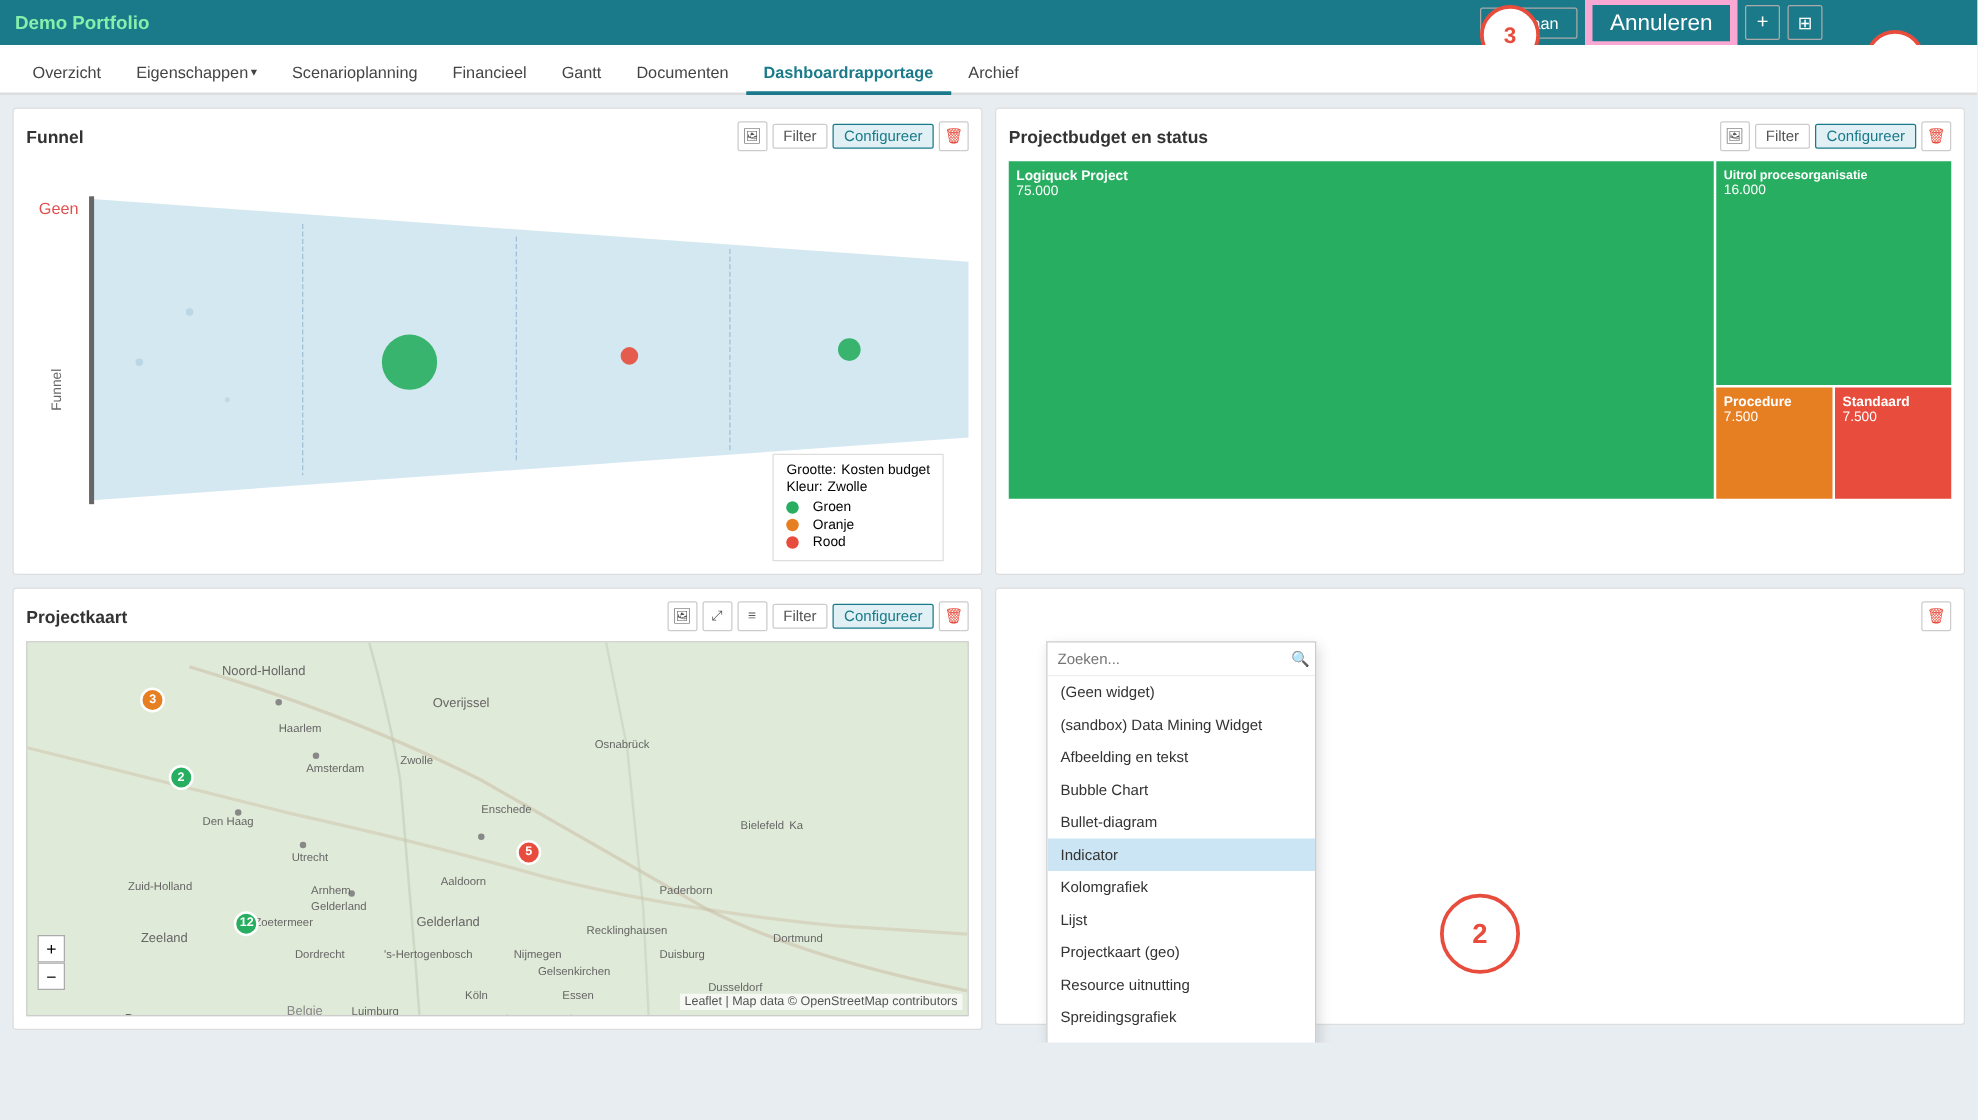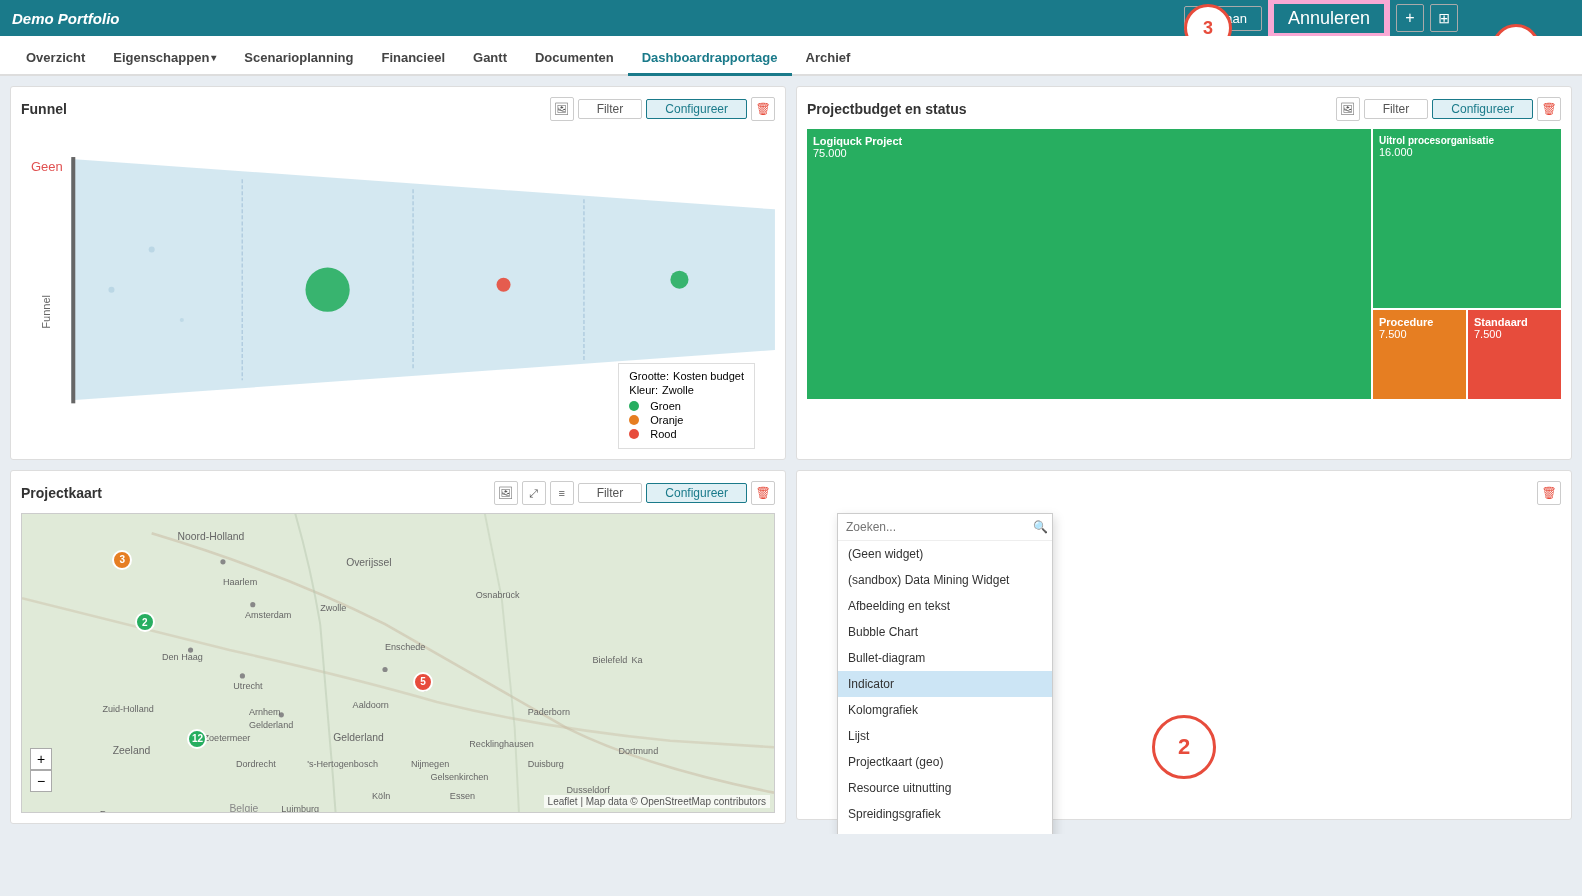--- a/index.html
+++ b/index.html
@@ -7,21 +7,21 @@
 
     
     .top-bar {
       background: #1a7a8a;
       height: 36px;
       display: flex;
       align-items: center;
       padding: 0 12px;
       justify-content: space-between;
     }
-    .top-bar-title { color: #ffffff; font-size: 15px; font-weight: bold; font-style: italic; }
+    .top-bar-title { color: #86efac; font-size: 15px; font-weight: bold; }
     .top-bar-actions { display: flex; align-items: center; gap: 6px; }
     .btn-save { background: #1a7a8a; border: 1px solid #aaa; color: white; padding: 4px 14px; cursor: pointer; font-size: 13px; border-radius: 2px; }
     .btn-cancel { background: #1a7a8a; border: 6px solid #f9a8d4; color: white; padding: 4px 14px; cursor: pointer; font-size: 18px; border-radius: 2px; }
     .btn-plus { background: #1a7a8a; border: 1px solid #aaa; color: white; width: 28px; height: 28px; cursor: pointer; font-size: 16px; border-radius: 2px; display: flex; align-items: center; justify-content: center; }
     .btn-grid { background: #1a7a8a; border: 1px solid #aaa; color: white; width: 28px; height: 28px; cursor: pointer; font-size: 14px; border-radius: 2px; display: flex; align-items: center; justify-content: center; }
 
     
     .nav-bar {
       background: white;
       height: 40px;
@@ -31,21 +31,20 @@
       border-bottom: 2px solid #ddd;
       position: relative;
     }
     .nav-tab {
       padding: 8px 14px;
       cursor: pointer;
       font-size: 13px;
       color: #444;
       border-bottom: 3px solid transparent;
       margin-bottom: -2px;
-      font-weight: bold;
     }
     .nav-tab.active { border-bottom: 3px solid #1a7a8a; color: #1a7a8a; font-weight: bold; }
 
     
     .main { padding: 10px; display: grid; grid-template-columns: 1fr 1fr; grid-template-rows: auto auto; gap: 10px; }
 
     
     .widget-card {
       background: white;
       border: 1px solid #ddd;
@@ -57,21 +56,21 @@
       display: flex;
       align-items: center;
       justify-content: space-between;
       margin-bottom: 8px;
     }
     .widget-title { font-size: 14px; font-weight: bold; color: #333; }
     .widget-actions { display: flex; gap: 4px; align-items: center; }
     .widget-btn {
       border: 1px solid #ccc;
       background: white;
-      padding: 2px 18px;
+      padding: 2px 8px;
       font-size: 12px;
       cursor: pointer;
       border-radius: 2px;
       color: #555;
     }
     .widget-btn.active { background: #e0f0f5; color: #1a7a8a; border-color: #1a7a8a; }
     .widget-icon-btn {
       border: 1px solid #ccc;
       background: white;
       width: 24px;

